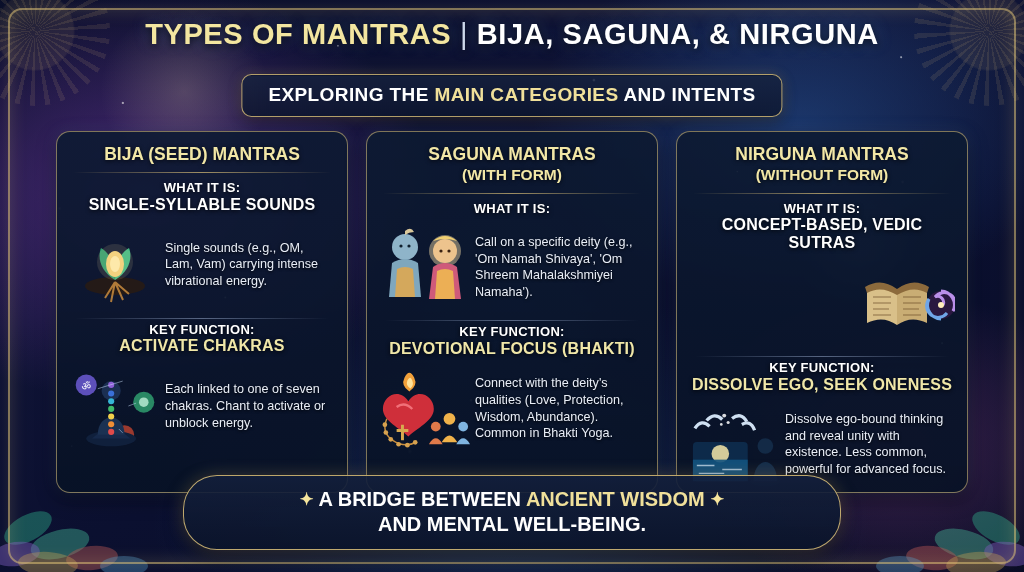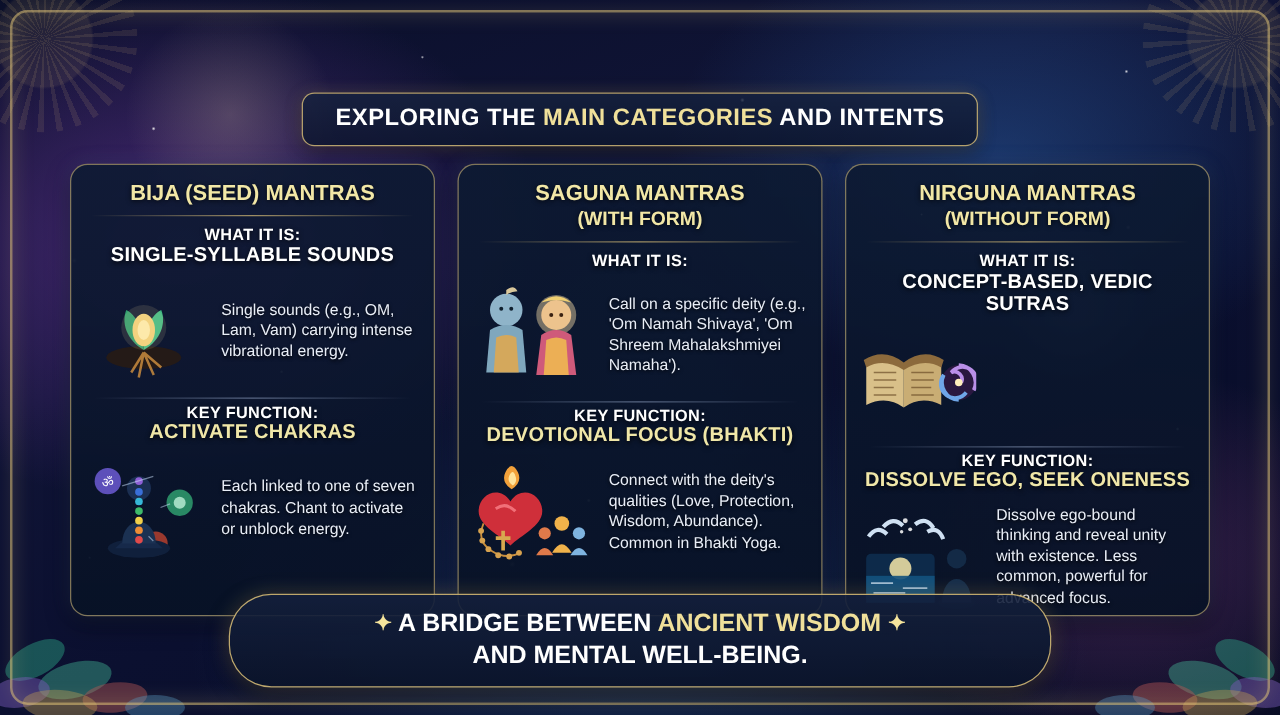--- a/index.html
+++ b/index.html
@@ -146,22 +146,23 @@
     font-weight: bold;
     line-height: 1.12;
     text-shadow: 0 1px 4px rgba(0,0,0,.85);
   }
   .sec-label .k { color: #ffffff; font-size: 13px; display:block; letter-spacing:.3px;}
   .sec-label .v { color: #f0e7a8; font-size: 16px; display:block; letter-spacing:.2px;}
   .sec-label .v.white { color:#ffffff; }
   .row {
     display: flex;
     align-items: center;
-    gap: 16px;
+    gap: 4px;
     margin-top: 8px;
+    justify-content: flex-end;
   }
   .row .art {
     flex: 0 0 auto;
     width: 92px; height: 86px;
     display:flex; align-items:center; justify-content:center;
   }
   .row .txt {
     color: #e9eef7;
     font-size: 12.6px;
     line-height: 1.32;
@@ -219,20 +220,27 @@
       <ellipse cx="60" cy="112" rx="30" ry="14" fill="#49c7a0" opacity=".5" transform="rotate(-14 60 112)"></ellipse>
       <ellipse cx="16" cy="122" rx="24" ry="12" fill="#8f6bd8" opacity=".5" transform="rotate(-8 16 122)"></ellipse>
       <ellipse cx="92" cy="126" rx="26" ry="12" fill="#e0695f" opacity=".45" transform="rotate(-6 92 126)"></ellipse>
       <ellipse cx="48" cy="132" rx="30" ry="12" fill="#f0c35c" opacity=".4" transform="rotate(4 48 132)"></ellipse>
       <ellipse cx="124" cy="134" rx="24" ry="10" fill="#5fb6e8" opacity=".4"></ellipse>
     </g>
   </svg>
 
   <div class="frame"></div>
 
+  <div class="title-wrap">
+    <div class="title">
+      <span class="gold">TYPES OF MANTRAS</span>
+      <span class="sep">|</span>
+      <span class="white">BIJA, SAGUNA, &amp; NIRGUNA</span>
+    </div>
+  </div>
 
   <div class="subtitle-pill">
     <span class="w">EXPLORING THE</span>
     <span class="g">MAIN CATEGORIES</span>
     <span class="w">AND INTENTS</span>
   </div>
 
   <div class="cards">
 
     <div class="card">

